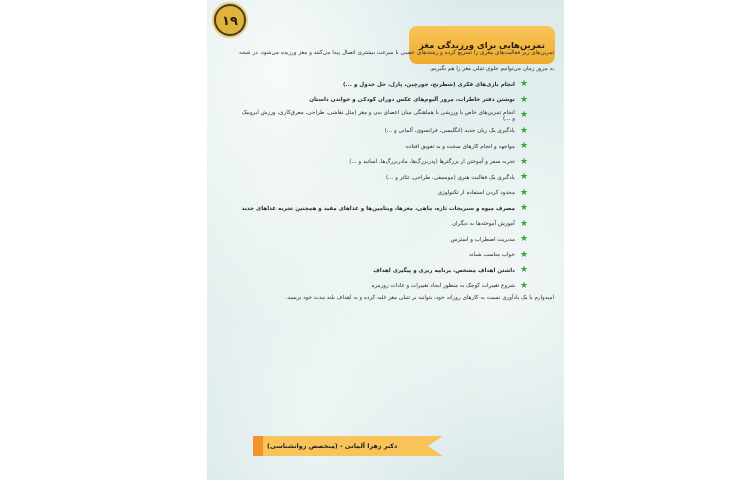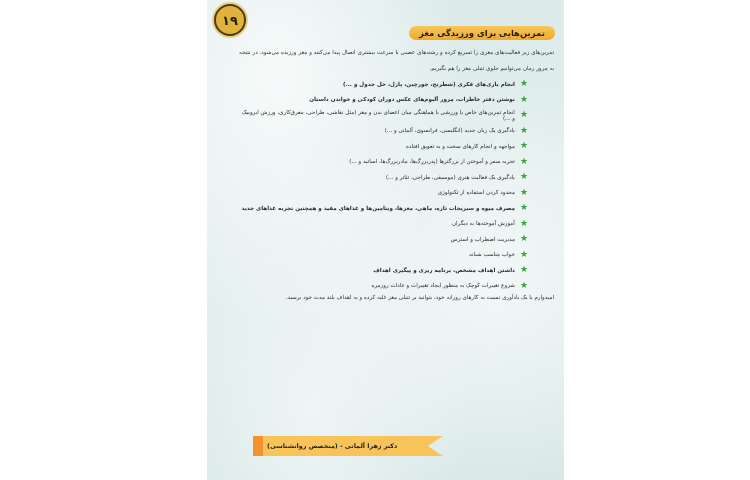--- a/index.html
+++ b/index.html
@@ -7,21 +7,21 @@
   .page{position:absolute;left:168px;top:0;width:357px;height:480px;
     background:
       radial-gradient(ellipse at 20% 15%, rgba(255,255,255,0.75) 0%, rgba(255,255,255,0) 45%),
       radial-gradient(ellipse at 80% 60%, rgba(255,255,255,0.6) 0%, rgba(255,255,255,0) 50%),
       radial-gradient(ellipse at 30% 85%, rgba(255,255,255,0.55) 0%, rgba(255,255,255,0) 45%),
       linear-gradient(180deg,#dcebea 0%,#e3efee 40%,#d8e8e7 100%);
     overflow:hidden;margin-left:39px;}
   .page-num{position:absolute;left:7px;top:4px;width:28px;height:28px;border-radius:50%;
     background:#e0b43c;border:2px solid #4b3b1c;box-shadow:0 0 0 2px #e8cf86;
     display:flex;align-items:center;justify-content:center;font-size:13px;color:#2b2210;font-weight:bold;}
-  .title-pill{position:absolute;right:9px;top:26px;height:14px;padding:0 10px;border-radius:8px;
+  .title-pill{position:absolute;right:9px;top:26px;height:14px;padding:12px 10px;border-radius:8px;
     background:linear-gradient(180deg,#f8c65a,#eeaa2e);font-size:8.5px;font-weight:bold;color:#2a1a08;
     display:flex;align-items:center;direction:rtl;}
   .intro{position:absolute;right:10px;top:44px;width:315px;direction:rtl;font-size:5.6px;color:#333;line-height:16px;text-align:justify;}
   .list{position:absolute;right:36px;top:76px;width:290px;direction:rtl;margin:0;padding:0;list-style:none;}
   .list li{height:15.5px;display:flex;align-items:center;font-size:5.6px;color:#2d2d2d;}
   .list li.bold{font-weight:bold;}
   .star{color:#3aa33f;font-size:9px;margin-left:5px;line-height:1;}
   .closing{position:absolute;right:10px;top:294px;width:315px;direction:rtl;font-size:5.6px;color:#333;}
   .author-ribbon{position:absolute;left:46px;top:436px;width:190px;height:20px;
     background:#f8c459;clip-path:polygon(0 0,100% 0,92% 50%,100% 100%,0 100%);}

